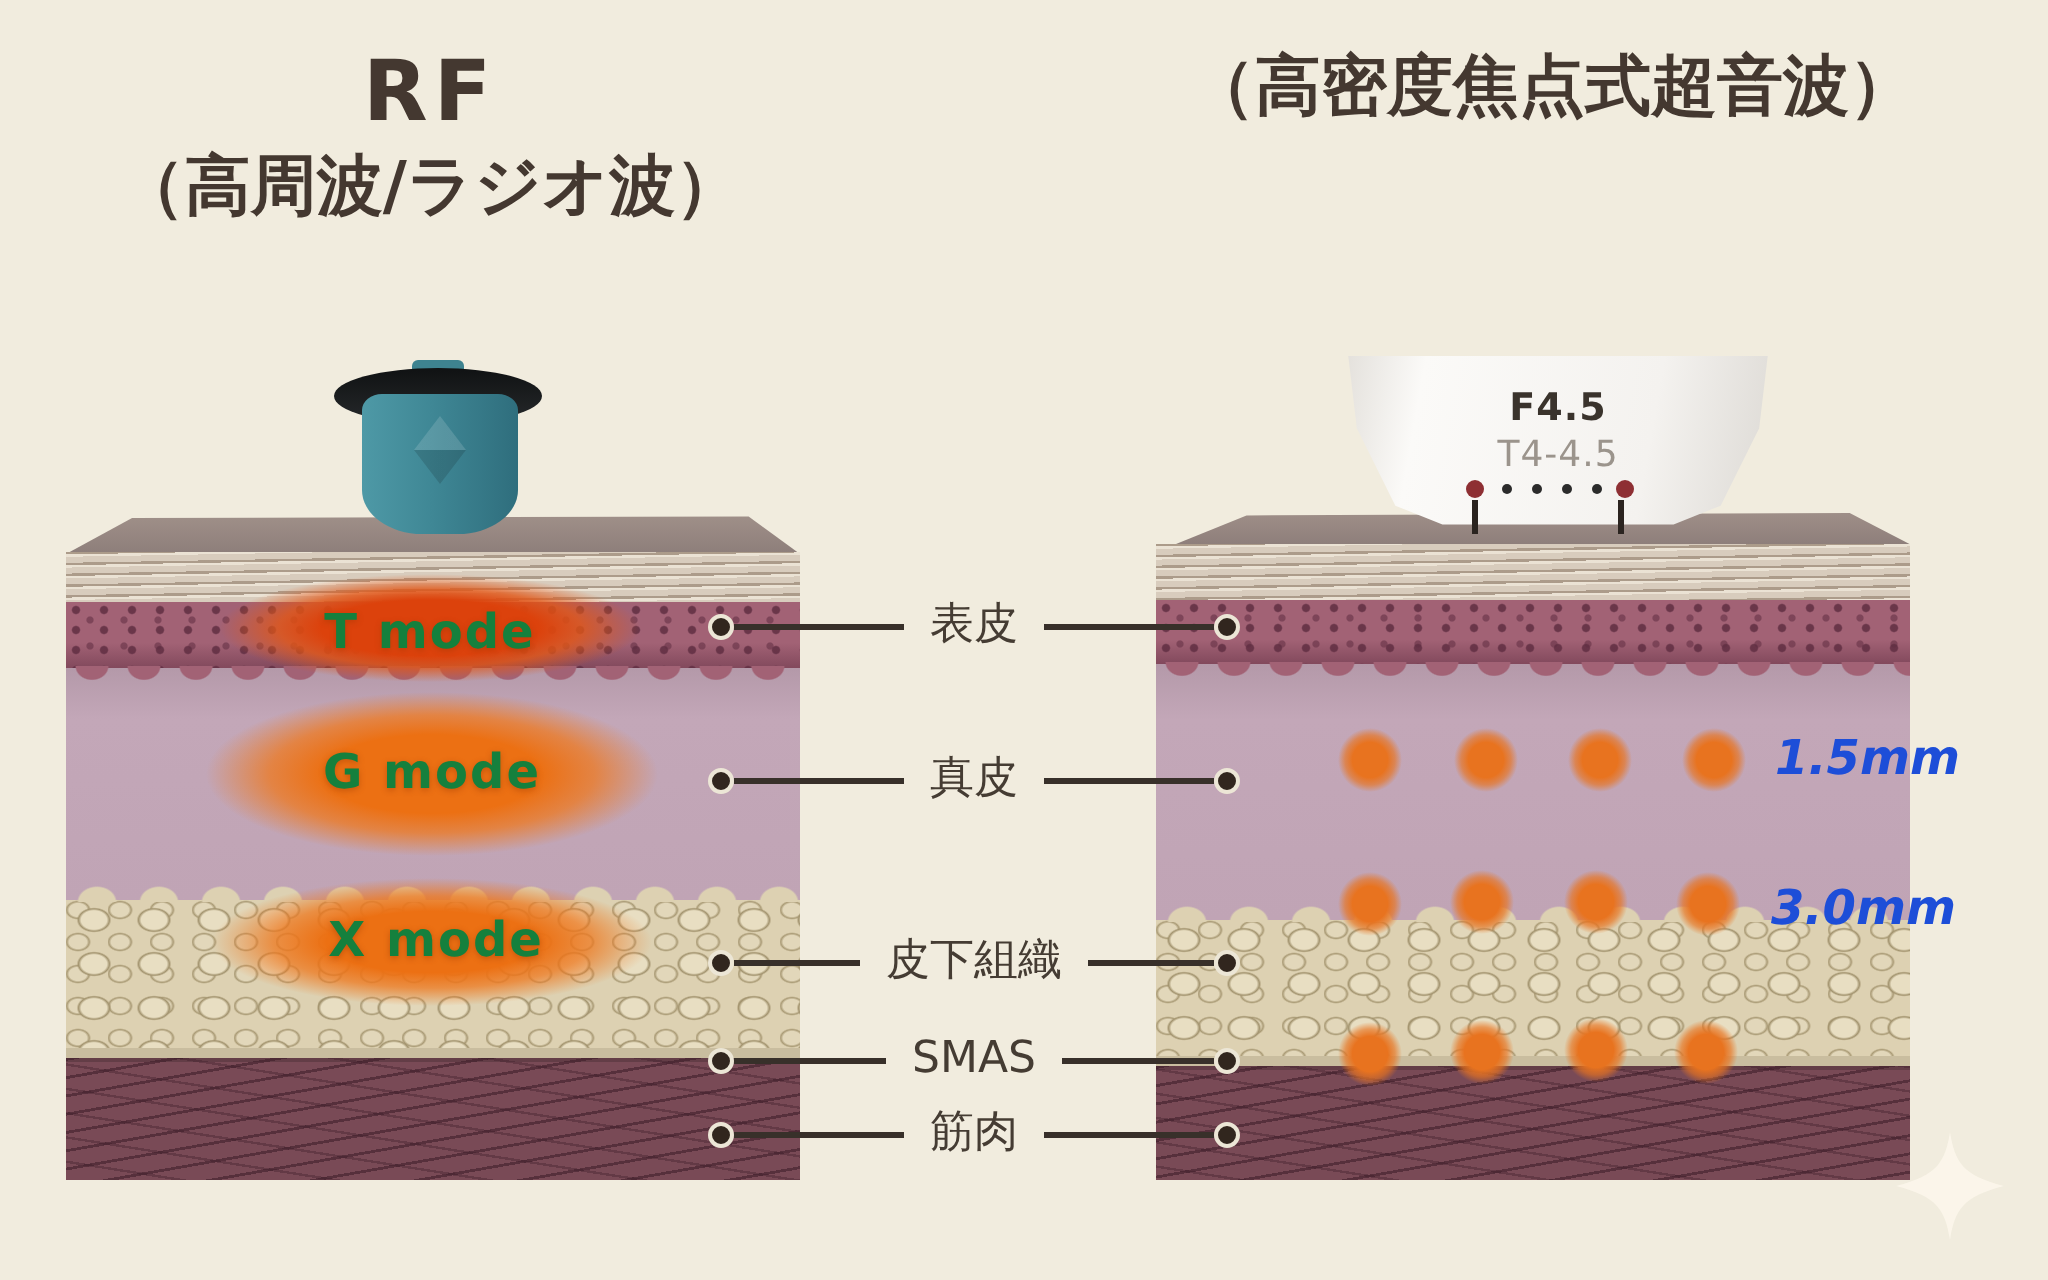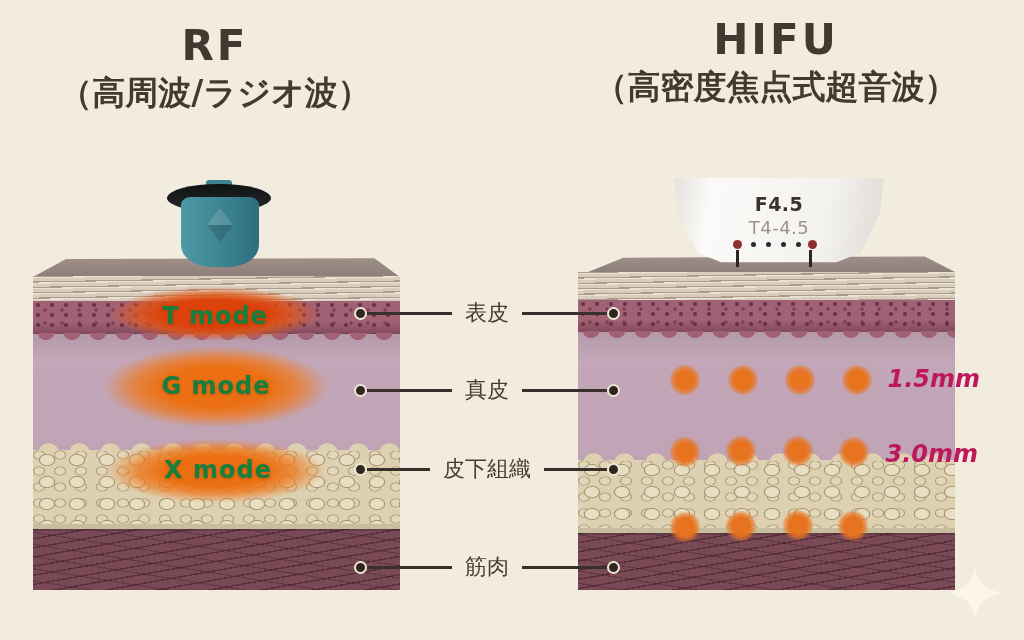--- a/index.html
+++ b/index.html
@@ -71,21 +71,21 @@
   .blob-o { background:radial-gradient(closest-side, #ec7013 48%, rgba(238,120,30,.75) 72%, rgba(240,130,45,0) 100%); }
   .mode-label { position:absolute; z-index:6; transform:translate(-50%,-50%);
     color:#15803d; font-weight:bold; font-size:24px; letter-spacing:1px;
     text-shadow:0 1px 3px rgba(150,55,5,.45); white-space:nowrap;text-align:center; }
 
   
   .fdot { position:absolute; z-index:5; width:32px; height:32px; transform:translate(-50%,-50%);
     background:radial-gradient(closest-side, #e8731f 55%, rgba(232,115,31,.65) 78%, rgba(232,115,31,0) 100%);
     border-radius:50%; }
   .depth { position:absolute; z-index:7; width:110px; text-align:right;
-    font-size:24px; font-weight:bold; font-style:italic; color:#be185d; white-space:nowrap; }
+    font-size:24px; font-weight:bold; font-style:italic; color:#1d4ed8; white-space:nowrap; }
 
   
   .callout { position:absolute; left:354px; width:266px; height:26px; z-index:8;
     display:flex; align-items:center; }
   .cdot { width:13px; height:13px; border-radius:50%; background:#31261e;
     border:2.5px solid #ece6d6; flex:none; }
   .cline { flex:1; height:3px; background:#38302a; }
   .clabel { flex:none; padding:0 13px; font-size:22px; font-weight:500;
     color:#453c33; white-space:nowrap; line-height:26px; }
 
@@ -120,21 +120,20 @@
 </head>
 <body>
 
 <div class="canvas">
 
   <div class="title-wrap tw-left">
     <div class="title-main">RF</div>
     <div class="title-sub">（高周波/ラジオ波）</div>
   </div>
   <div class="title-wrap tw-right">
-    <div class="title-main">HIFU</div>
     <div class="title-sub">（高密度焦点式超音波）</div>
   </div>
 
   <div class="top-face tf-left"></div>
   <div class="front fr-left">
     <div class="layer l-stratum" style="height:25px;"></div>
     <div class="layer l-band" style="height:33px;"></div>
     <div class="layer l-dermis" style="height:116px;"></div>
     <div class="layer l-fat" style="height:74px;"></div>
     <div class="layer l-smas" style="height:5px;"></div>
@@ -185,24 +184,31 @@
     <span class="cline"></span>
     <span class="cdot"></span>
   </div>
   <div class="callout" style="top:377px;">
     <span class="cdot"></span>
     <span class="cline"></span>
     <span class="clabel">真皮</span>
     <span class="cline"></span>
     <span class="cdot"></span>
   </div>
-  <div class="callout" style="top:456px;align-items:center;">
+  <div class="callout" style="top:468px;align-items:center;">
     <span class="cdot"></span>
     <span class="cline"></span>
     <span class="clabel">皮下組織</span>
+    <span class="cline"></span>
+    <span class="cdot"></span>
+  </div>
+  <div class="callout" style="top:517px;">
+    <span class="cdot"></span>
+    <span class="cline"></span>
+    <span class="clabel">SMAS</span>
     <span class="cline"></span>
     <span class="cdot"></span>
   </div>
   <div class="callout" style="top:554px;">
     <span class="cdot"></span>
     <span class="cline"></span>
     <span class="clabel">筋肉</span>
     <span class="cline"></span>
     <span class="cdot"></span>
   </div>

